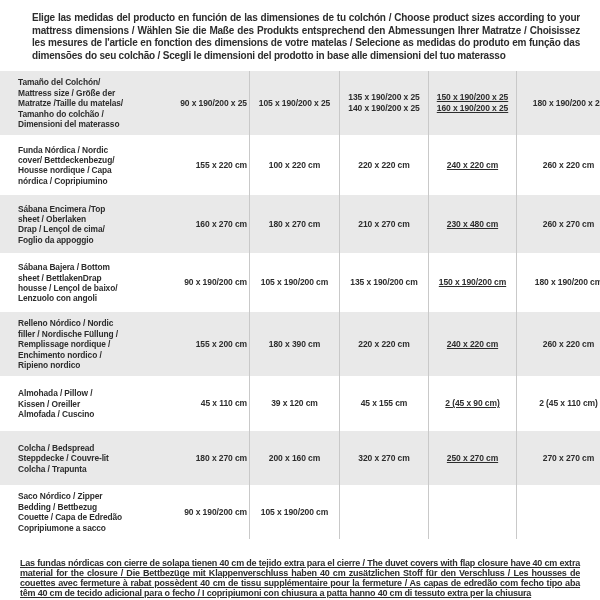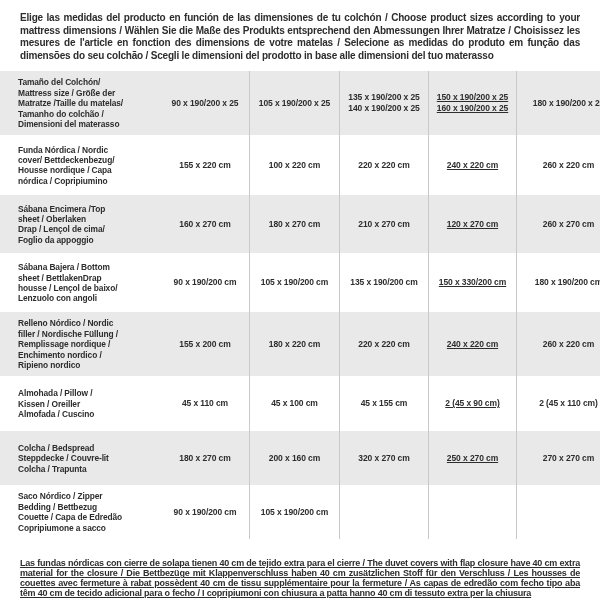--- a/index.html
+++ b/index.html
@@ -6,21 +6,21 @@
   body {
     width: 600px; height: 600px;
     background: #ffffff;
     font-family: "Liberation Sans", sans-serif;
     font-weight: bold;
     color: #2d2d2d;
     overflow: hidden;
   }
   .page { width: 600px; height: 600px; }
   .intro {
-    margin: 12px 20px 9px 20px;
+    margin: 12px 20px 9px 32px;
     font-size: 10px;
     line-height: 12.6px;
     text-align: justify;
     letter-spacing: -0.2px;
   }
   .size-table {
     display: table;
     width: 600px;
     border-spacing: 0;
     table-layout: fixed;
@@ -41,21 +41,21 @@
   }
   .cell.label {
     text-align: left;
     width: 141px;
     padding-left: 18px;
     padding-right: 2px;
     font-size: 8.4px;
     line-height: 10.4px;
     margin-top: 34px;
   }
-  .cell.v1 { width: 84px; }
+  .cell.v1 { width: 84px; text-align: right; }
   .cell.v2 { width: 85px; }
   .cell.v3 { width: 84px; }
   .cell.v4 { width: 83px; text-decoration: underline; }
   .cell.v5 { width: 99px; }
   .cell.value + .cell.value { border-left: 1px solid #c9c9c9; }
   .r1 { height: 63px; } .r2 { height: 60px; } .r3 { height: 58px; }
   .r4 { height: 59px; } .r5 { height: 61px; } .r6 { height: 55px; }
   .r7 { height: 54px; } .r8 { height: 53px; }
   .note {
     margin: 19px 20px 0 20px;
@@ -103,55 +103,55 @@
     </div>
 
     <div class="trow r3">
       <div class="cell label">Sábana Encimera /Top
 sheet / Oberlaken
 Drap / Lençol de cima/
 Foglio da appoggio</div>
       <div class="cell value v1">160 x 270 cm</div>
       <div class="cell value v2">180 x 270 cm</div>
       <div class="cell value v3">210 x 270 cm</div>
-      <div class="cell value v4">120 x 270 cm</div>
+      <div class="cell value v4">230 x 480 cm</div>
       <div class="cell value v5">260 x 270 cm</div>
     </div>
 
     <div class="trow r4">
       <div class="cell label">Sábana Bajera / Bottom
 sheet / BettlakenDrap
 housse / Lençol de baixo/
 Lenzuolo con angoli</div>
       <div class="cell value v1">90 x 190/200 cm</div>
       <div class="cell value v2">105 x 190/200 cm</div>
       <div class="cell value v3">135 x 190/200 cm</div>
-      <div class="cell value v4">150 x 330/200 cm</div>
+      <div class="cell value v4">150 x 190/200 cm</div>
       <div class="cell value v5">180 x 190/200 cm</div>
     </div>
 
     <div class="trow r5">
       <div class="cell label">Relleno Nórdico / Nordic
 filler / Nordische Füllung /
 Remplissage nordique /
 Enchimento nordico /
 Ripieno nordico</div>
       <div class="cell value v1">155 x 200 cm</div>
-      <div class="cell value v2">180 x 220 cm</div>
+      <div class="cell value v2">180 x 390 cm</div>
       <div class="cell value v3">220 x 220 cm</div>
       <div class="cell value v4">240 x 220 cm</div>
       <div class="cell value v5">260 x 220 cm</div>
     </div>
 
     <div class="trow r6">
       <div class="cell label">Almohada / Pillow /
 Kissen / Oreiller
 Almofada / Cuscino</div>
       <div class="cell value v1">45 x 110 cm</div>
-      <div class="cell value v2">45 x 100 cm</div>
+      <div class="cell value v2">39 x 120 cm</div>
       <div class="cell value v3">45 x 155 cm</div>
       <div class="cell value v4">2 (45 x 90 cm)</div>
       <div class="cell value v5">2 (45 x 110 cm)</div>
     </div>
 
     <div class="trow r7">
       <div class="cell label">Colcha / Bedspread
 Steppdecke / Couvre-lit
 Colcha / Trapunta</div>
       <div class="cell value v1">180 x 270 cm</div>

